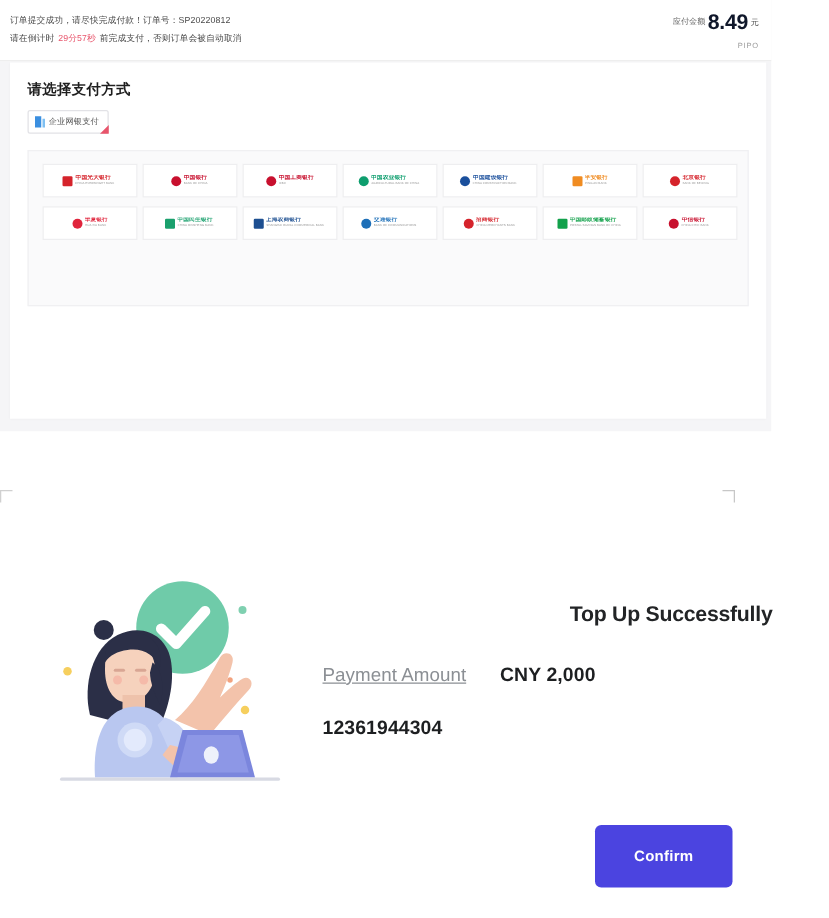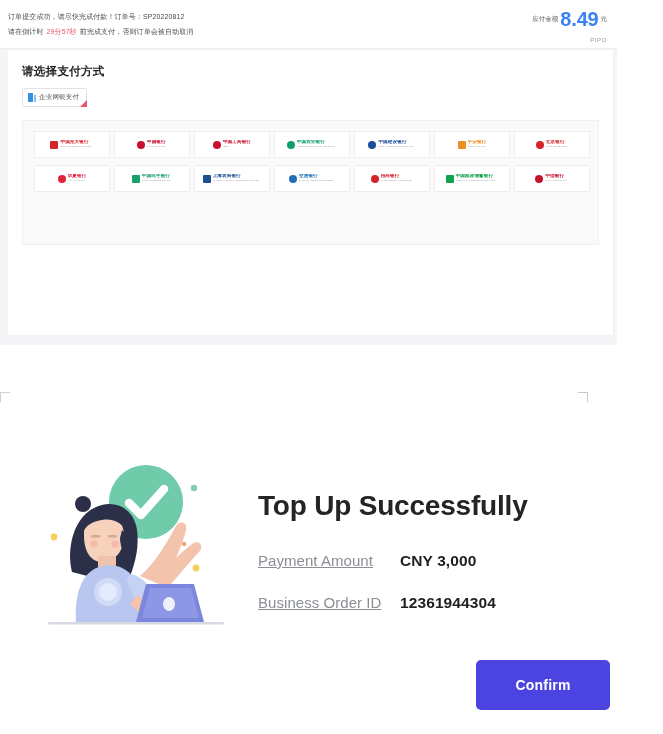--- a/index.html
+++ b/index.html
@@ -61,23 +61,23 @@
     right: 10px; top: 8px;
     text-align: right;
     white-space: nowrap;
   }
   #amount-label {
     font-size: 6.5px;
     color: #666;
     vertical-align: middle;
   }
   #amount-value {
-    font-size: 20px;
+    font-size: 17px;
     font-weight: bold;
-    color: #3b82f6;
+    color: #0f172a;
     vertical-align: middle;
     letter-spacing: -0.2px;
     margin-left: 2px;
   }
   #amount-unit {
     font-size: 6.5px;
     color: #555;
     vertical-align: middle;
     margin-left: 2px;
   }
@@ -262,25 +262,26 @@
     height: 185px;
   }
 
   
   #success-text {
     position: absolute;
     left: 258px; top: 478px;
     width: 360px;
   }
   #success-title {
-    font-size: 28px;
+    font-size: 17px;
     font-weight: bold;
     color: #222426;
     letter-spacing: -0.2px;
-    margin: 12px 0 30px 0;
+    margin: 4px 0 30px 0;
+    text-align: right;
   }
   .detail-row {
     display: flex;
     align-items: baseline;
     margin-bottom: 24px;
   }
   .detail-label {
     font-size: 15px;
     color: #8b8f94;
     width: 142px;
@@ -292,27 +293,27 @@
     font-size: 15.5px;
     font-weight: bold;
     color: #1d1f21;
     letter-spacing: 0.1px;
   }
 
   
   #confirm-button {
     position: absolute;
     left: 476px; top: 660px;
-    width: 134px;
+    width: 110px;
     height: 50px;
     background: #4b44e0;
     border: none;
     border-radius: 5px;
     color: #ffffff;
-    font-size: 14px;
+    font-size: 12px;
     font-weight: bold;
     font-family: "Liberation Sans", sans-serif;
     letter-spacing: 0.2px;
     cursor: pointer;
     padding: 0;
   }
 </style>
 </head>
 <body>
 
@@ -498,21 +499,20 @@
     <ellipse cx="133" cy="152" rx="6" ry="7" fill="#eef1fb"></ellipse>
 
     <rect x="12" y="170" width="176" height="2.6" rx="1.3" fill="#d8dae3"></rect>
   </svg>
 </div>
 
 <div id="success-text">
   <div id="success-title">Top Up Successfully</div>
   <div class="detail-row">
     <span class="detail-label">Payment Amount</span>
-    <span class="detail-value">CNY 3,000</span>
+    <span class="detail-value">CNY 2,000</span>
   </div>
   <div class="detail-row">
-    <span class="detail-label">Business Order ID</span>
     <span class="detail-value">12361944304</span>
   </div>
 </div>
 
 <button id="confirm-button">Confirm</button>
 
 </body></html>

